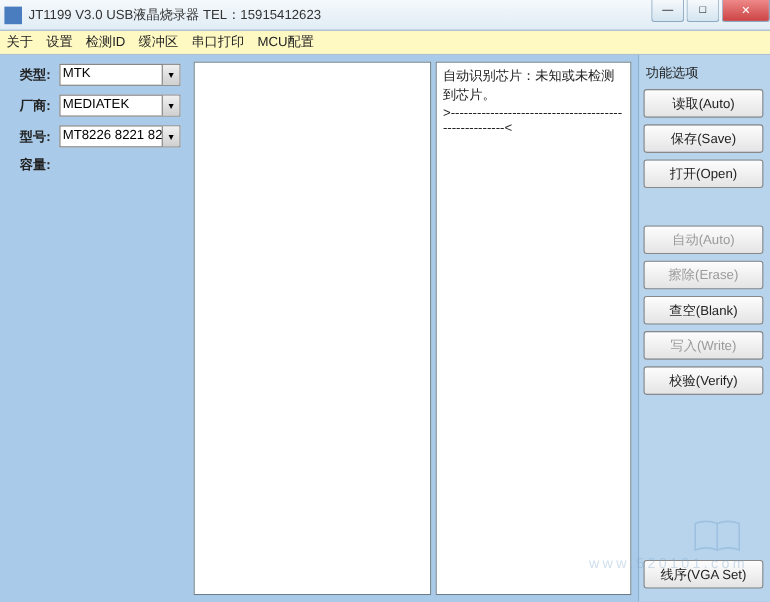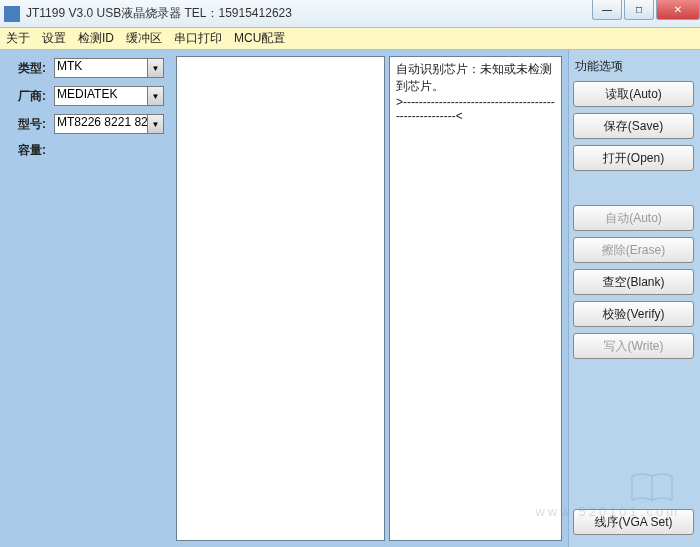--- a/index.html
+++ b/index.html
@@ -22,21 +22,21 @@
 .field { display: flex; align-items: center; margin-bottom: 8px; }
 .field label { width: 36px; color: #222; font-weight: bold; }
 .field .select { flex: 1; height: 20px; background: #fff; border: 1px solid #7a7a7a; display: flex; align-items: flex-start; padding: 0 2px; position: relative; font-size: 12px; }
 .field .select .arrow { position: absolute; right: 0; top: 0; width: 16px; height: 100%; background: linear-gradient(#f0f0f0,#d0d0d0); border-left: 1px solid #7a7a7a; display: flex; align-items: center; justify-content: center; font-size: 8px; }
 .field .static { color: #222; font-weight: bold; }
 
 .center { flex: 1; padding: 6px; display: flex; flex-direction: row; gap: 4px; }
 .canvas { flex: 1.3; background: #fff; border: 1px solid #6a8090; }
 .log { flex: 1; background: #fff; border: 1px solid #6a8090; padding: 4px 6px; font-size: 12px; color: #222; overflow: hidden; white-space: pre-wrap; }
 
-.rightpanel { width: 132px; padding: 6px 6px 6px 4px; background: #b8d4ec; border-left: 1px solid #8bb0d0; display: flex; flex-direction: column; }
+.rightpanel { width: 120px; padding: 6px 6px 6px 4px; background: #b8d4ec; border-left: 1px solid #8bb0d0; display: flex; flex-direction: column; }
 .rightpanel .section-title { font-size: 12px; color: #222; margin: 2px 0 6px 2px; }
 .btn { height: 26px; background: linear-gradient(#fdfdfd,#e4e4e4); border: 1px solid #888; border-radius: 3px; margin-bottom: 6px; font-size: 12px; cursor: pointer; display: flex; align-items: center; justify-content: center; color: #222; }
 .btn.disabled { color: #9a9a9a; cursor: default; }
 .spacer { height: 28px; }
 
 .watermark { position: absolute; right: 20px; bottom: 28px; opacity: 0.35; pointer-events: none; text-align: right; }
 .watermark .line1 { font-size: 20px; color: #5a8bbf; letter-spacing: 4px; font-family: KaiTi, serif; }
 .watermark .line2 { font-size: 13px; color: #7aa5cc; letter-spacing: 3px; }
 .watermark .booklogo { display: inline-block; width: 44px; height: 34px; vertical-align: middle; margin-right: 6px; }
 </style>
@@ -100,22 +100,22 @@
 
   <div class="rightpanel">
     <div class="section-title">功能选项</div>
     <div class="btn">读取(Auto)</div>
     <div class="btn">保存(Save)</div>
     <div class="btn">打开(Open)</div>
     <div class="spacer"></div>
     <div class="btn disabled">自动(Auto)</div>
     <div class="btn disabled">擦除(Erase)</div>
     <div class="btn">查空(Blank)</div>
+    <div class="btn disabled">写入(Write)</div>
     <div class="btn">校验(Verify)</div>
-    <div class="btn disabled">写入(Write)</div>
     <div style="flex:1"></div>
     <div class="btn">线序(VGA Set)</div>
   </div>
 
 </div>
 
 <div class="watermark">
   <svg class="booklogo" viewBox="0 0 44 34">
       <path d="M2 30 L2 6 Q12 2 22 6 L22 30 Q12 26 2 30 Z M22 30 L22 6 Q32 2 42 6 L42 30 Q32 26 22 30 Z" fill="none" stroke="#6fa0cc" stroke-width="1.5"></path>
     </svg><br>

